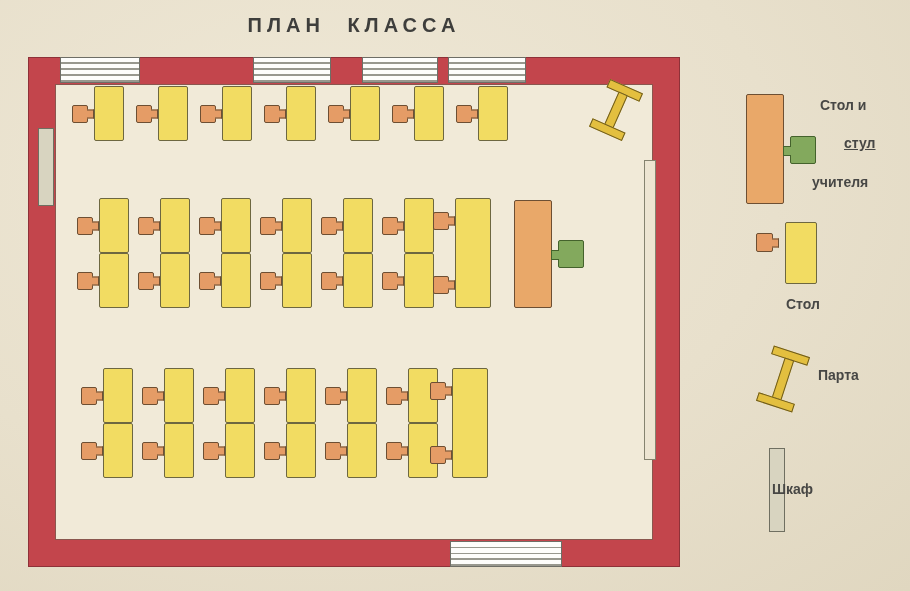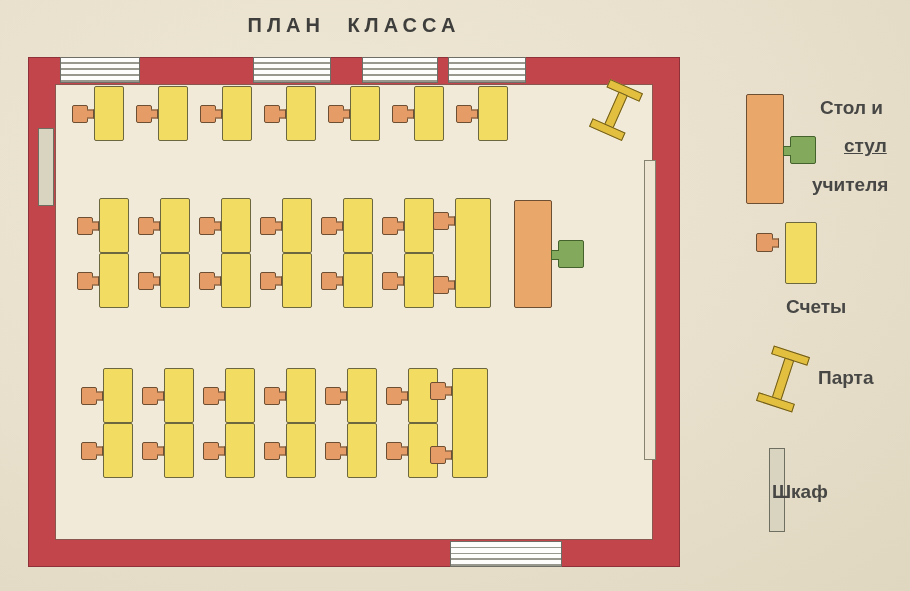--- a/index.html
+++ b/index.html
@@ -88,21 +88,21 @@
   .abacus .stem {
     position: absolute; left: 13px; top: 8px; width: 10px; height: 36px;
     background: #e3bf3f; border: 1.5px solid #6d5b1e;
   }
   .room-abacus   { left: 598px; top: 84px;  transform: rotate(24deg); }
   .legend-abacus { left: 764px; top: 350px; width: 38px; height: 58px; transform: rotate(18deg); }
   .legend-abacus .cap { width: 38px; }
   .legend-abacus .stem { height: 42px; left: 14px; }
 
   
-  .lg-text { position: absolute; font-size: 19px; font-weight: 700; color: #474745; }
+  .lg-text { position: absolute; font-size: 14px; font-weight: 700; color: #474745; }
   .legend-teacher-desk  { left: 746px; top: 94px;  width: 38px; height: 110px; }
   .legend-teacher-chair { left: 790px; top: 136px; }
   .lbl-stol      { left: 820px; top: 97px;  }
   .lbl-stul      { left: 844px; top: 135px; text-decoration: underline; }
   .lbl-uchitelya { left: 812px; top: 174px; }
   .legend-parta-chair { left: 756px; top: 233px; width: 17px; height: 19px; }
   .legend-parta-desk  { left: 785px; top: 222px; width: 32px; height: 62px; }
   .lbl-parta  { left: 786px; top: 296px; }
   .lbl-schety { left: 818px; top: 367px; }
   .lbl-shkaf  { left: 772px; top: 481px; }
@@ -211,21 +211,21 @@
 
   <div>
     <div class="teacher-desk legend-teacher-desk"></div>
     <div class="teacher-chair legend-teacher-chair"></div>
     <div class="lg-text lbl-stol">Стол и</div>
     <div class="lg-text lbl-stul">стул</div>
     <div class="lg-text lbl-uchitelya">учителя</div>
 
     <div class="chair legend-parta-chair"></div>
     <div class="desk legend-parta-desk"></div>
-    <div class="lg-text lbl-parta">Счеты</div>
+    <div class="lg-text lbl-parta">Стол</div>
 
     <div class="abacus legend-abacus">
       <div class="cap cap-top"></div>
       <div class="stem"></div>
       <div class="cap cap-bottom"></div>
     </div>
     <div class="lg-text lbl-schety">Парта</div>
 
     <div class="cabinet legend-cabinet"></div>
     <div class="lg-text lbl-shkaf">Шкаф</div>

